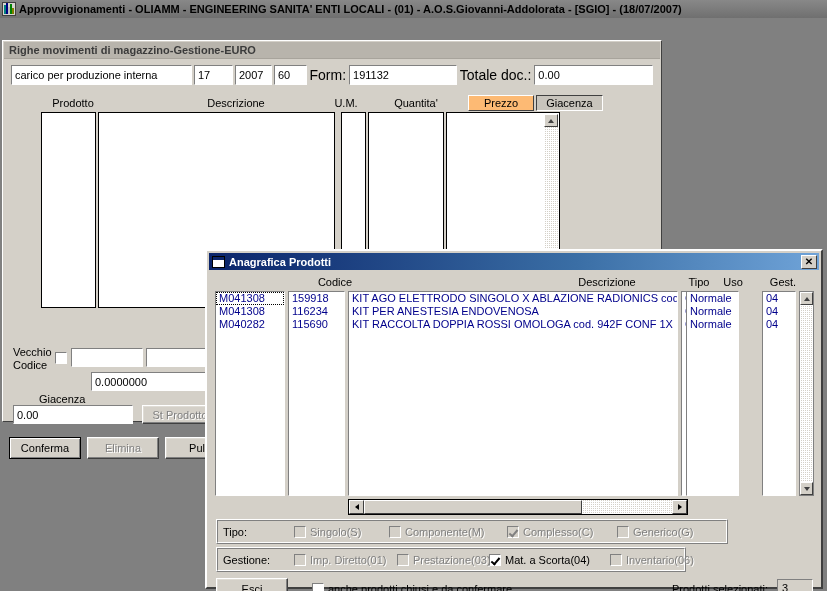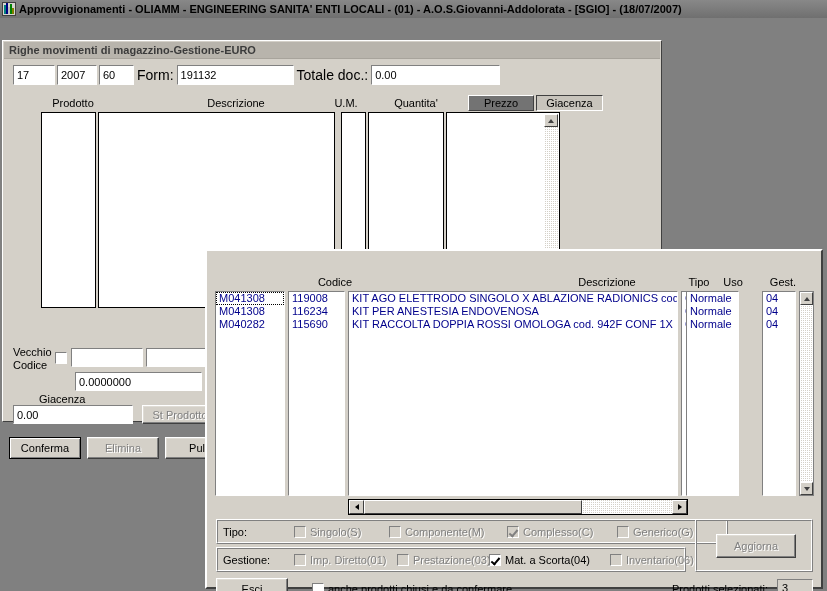--- a/index.html
+++ b/index.html
@@ -124,21 +124,21 @@
     width: 642px; height: 15px;
   }
   .gh {
     position: absolute; top: 0;
     font-size: 11px; text-align: center;
     white-space: nowrap;
   }
   .gh-btn {
     position: absolute; top: -2px;
     height: 16px;
-    background: #737373;
+    background: #fdba74;
     border-top: 1px solid #ffffff;
     border-left: 1px solid #ffffff;
     border-right: 1px solid #404040;
     border-bottom: 1px solid #404040;
     box-sizing: border-box;
     font-size: 11px;
     display: flex; align-items: center; justify-content: center;
   }
   .gh-btn.pressed {
     border-top: 1px solid #404040;
@@ -418,20 +418,21 @@
 
   <div class="mdi-client">
 
     <div class="child-window">
 
       <div class="child-titlebar">
         <span>Righe movimenti di magazzino-Gestione-EURO</span>
       </div>
 
       <div class="hdr-row">
+        <div class="sunken fld" style="width:197px;">carico per produzione interna</div>
         <div class="sunken fld" style="width:42px;margin-left:2px;">17</div>
         <div class="sunken fld" style="width:40px;margin-left:2px;">2007</div>
         <div class="sunken fld" style="width:35px;margin-left:2px;">60</div>
         <div class="lbl">Form:</div>
         <div class="sunken fld" style="width:117px;">191132</div>
         <div class="lbl">Totale doc.:</div>
         <div class="sunken fld" style="width:129px;">0.00</div>
       </div>
 
       <div class="grid-headers">
@@ -456,46 +457,51 @@
             <div class="sb-track" style="height:168px;"></div>
           </div>
         </div>
       </div>
 
       <div class="vc-label" style="left:10px;top:305px;">Vecchio</div>
       <div class="vc-label" style="left:10px;top:318px;">Codice</div>
       <div class="chk-box" style="position:absolute;left:52px;top:311px;"></div>
       <div class="sunken" style="position:absolute;left:68px;top:307px;width:72px;height:19px;"></div>
       <div class="sunken" style="position:absolute;left:143px;top:307px;width:72px;height:19px;"></div>
-      <div class="sunken fld" style="position:absolute;left:72px;top:331px;width:127px;height:19px;">0.0000000</div>
+      <div class="sunken fld" style="position:absolute;left:88px;top:331px;width:127px;height:19px;">0.0000000</div>
       <div class="vc-label" style="left:36px;top:352px;">Giacenza</div>
       <div class="sunken fld" style="position:absolute;left:10px;top:364px;width:120px;height:19px;">0.00</div>
       <div class="btn disabled" style="position:absolute;left:139px;top:364px;width:76px;height:19px;">St Prodotto</div>
 
       <div class="btn default" style="position:absolute;left:6px;top:396px;width:72px;height:22px;">Conferma</div>
       <div class="btn disabled" style="position:absolute;left:84px;top:396px;width:72px;height:22px;">Elimina</div>
       <div class="btn" style="position:absolute;left:162px;top:396px;width:72px;height:22px;">Pulis</div>
     </div>
 
     <div class="dialog">
 
+      <div class="dlg-titlebar">
+        <div class="dlg-icon"></div>
+        <span class="dlg-title-text">Anagrafica Prodotti</span>
+        <div class="dlg-close">✕</div>
+      </div>
 
       <div class="dlg-colhdr" style="left:68px;width:120px;text-align:center;">Codice</div>
       <div class="dlg-colhdr" style="left:270px;width:260px;text-align:center;">Descrizione</div>
       <div class="dlg-colhdr" style="left:474px;width:36px;text-align:center;">Tipo</div>
       <div class="dlg-colhdr" style="left:506px;width:40px;text-align:center;">Uso</div>
       <div class="dlg-colhdr" style="left:558px;width:36px;text-align:center;">Gest.</div>
 
       <div class="listcol" style="left:8px;width:70px;height:205px;">
         <div class="lrow focused">M041308</div>
         <div class="lrow">M041308</div>
         <div class="lrow">M040282</div>
       </div>
       <div class="listcol" style="left:81px;width:57px;height:205px;">
-        <div class="lrow">119008</div>
+        <div class="lrow">159918</div>
         <div class="lrow">116234</div>
         <div class="lrow">115690</div>
       </div>
       <div class="listcol" style="left:141px;width:330px;height:205px;">
         <div class="lrow">KIT AGO ELETTRODO SINGOLO X ABLAZIONE RADIONICS cod C</div>
         <div class="lrow">KIT PER ANESTESIA ENDOVENOSA</div>
         <div class="lrow">KIT RACCOLTA DOPPIA ROSSI OMOLOGA        cod. 942F CONF 1X</div>
       </div>
       <div class="listcol" style="left:474px;width:22px;height:205px;">
         <div class="lrow">C</div>
@@ -573,24 +579,20 @@
         <div class="cb-item on" style="left:272px;top:6px;">
           <span class="chk-box checked"></span>
           <span>Mat. a Scorta(04)</span>
         </div>
         <div class="cb-item off" style="left:381px;top:6px;">
           <span class="chk-box disabled"></span>
           <span>Inventario(06)</span>
         </div>
       </div>
 
-      <div class="dlg-group" style="left:488px;top:268px;width:118px;height:53px;">
-        <div class="grp-inner"></div>
-        <div class="btn disabled" style="position:absolute;left:20px;top:14px;width:80px;height:24px;">Aggiorna</div>
-      </div>
 
       <div class="btn" style="position:absolute;left:9px;top:327px;width:72px;height:22px;">Esci</div>
       <div class="cb-item on" style="left:105px;top:332px;">
         <span class="chk-box"></span>
         <span>anche prodotti chiusi e da confermare</span>
       </div>
       <div style="position:absolute;left:465px;top:332px;font-size:11px;white-space:nowrap;">Prodotti selezionati:</div>
       <div class="sel-count" style="left:570px;top:328px;width:36px;height:18px;">3</div>
 
     </div>

